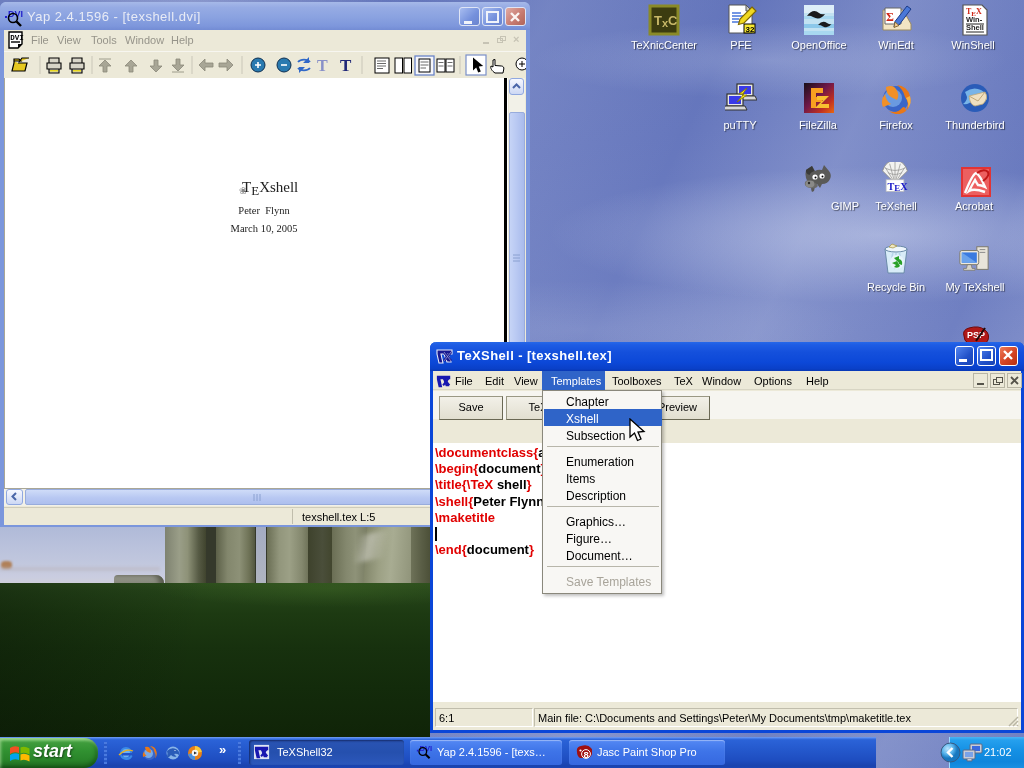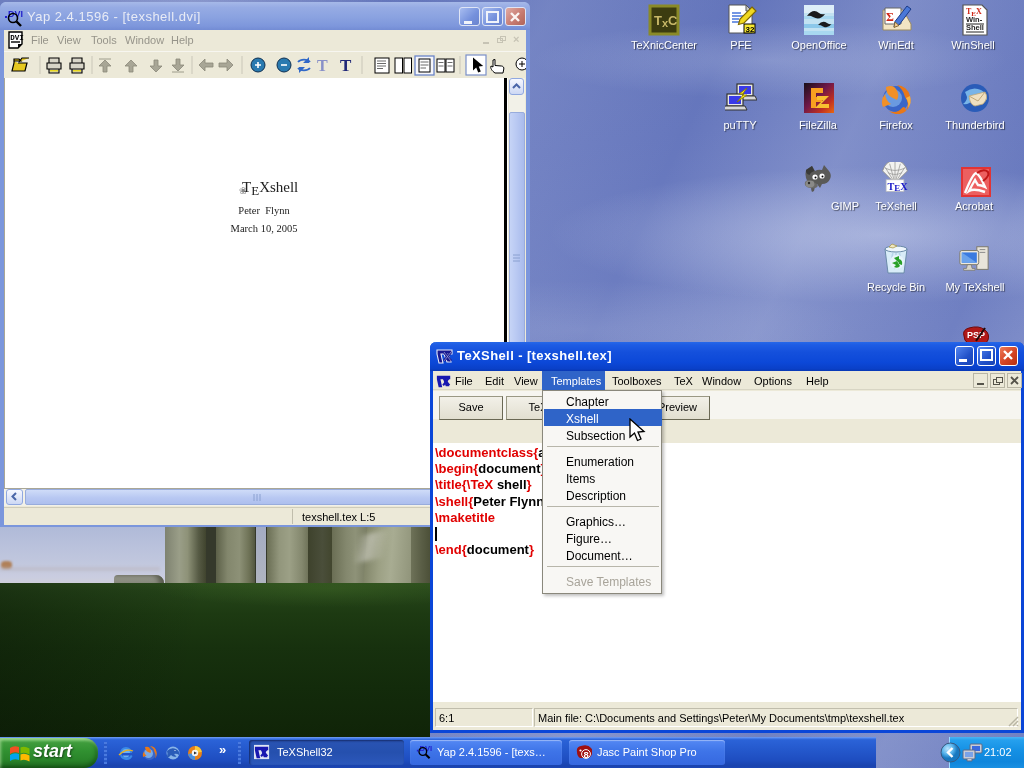--- a/index.html
+++ b/index.html
@@ -461,21 +461,21 @@
 <span class="red">\begin{</span><span class="blk">document</span><span class="red">}</span>
 <span class="red">\title{\TeX</span><span class="blk"> shell</span><span class="red">}</span>
 <span class="red">\shell{</span><span class="blk">Peter Flynn</span><span class="red">}</span>
 <span class="red">\maketitle</span>
 <span class="blk">​</span>
 <span class="red">\end{</span><span class="blk">document</span><span class="red">}</span></pre>
     <div style="position:absolute;left:2px;top:84px;width:1.5px;height:14px;background:#000"></div>
   </div>
   <div id="texStatus">
     <div style="position:absolute;left:2px;top:2px;width:98px;height:19px;border:1px solid #c0bdac;border-right-color:#fff;border-bottom-color:#fff;padding:3px 0 0 3px">6:1</div>
-    <div style="position:absolute;left:101px;top:2px;width:484px;height:19px;border:1px solid #c0bdac;border-right-color:#fff;border-bottom-color:#fff;padding:3px 0 0 3px">Main file: C:\Documents and Settings\Peter\My Documents\tmp\texshell.tex</div>
+    <div style="position:absolute;left:101px;top:2px;width:484px;height:19px;border:1px solid #c0bdac;border-right-color:#fff;border-bottom-color:#fff;padding:3px 0 0 3px">Main file: C:\Documents and Settings\Peter\My Documents\tmp\maketitle.tex</div>
     <svg style="position:absolute;left:574px;top:9px" width="12" height="12">
         <g stroke="#b8b5a4" stroke-width="1.4">
           <line x1="11" y1="2" x2="2" y2="11"></line>
           <line x1="11" y1="6" x2="6" y2="11"></line>
           <line x1="11" y1="10" x2="10" y2="11"></line>
         </g>
       </svg>
   </div>
 </div>
 <div id="dd">

